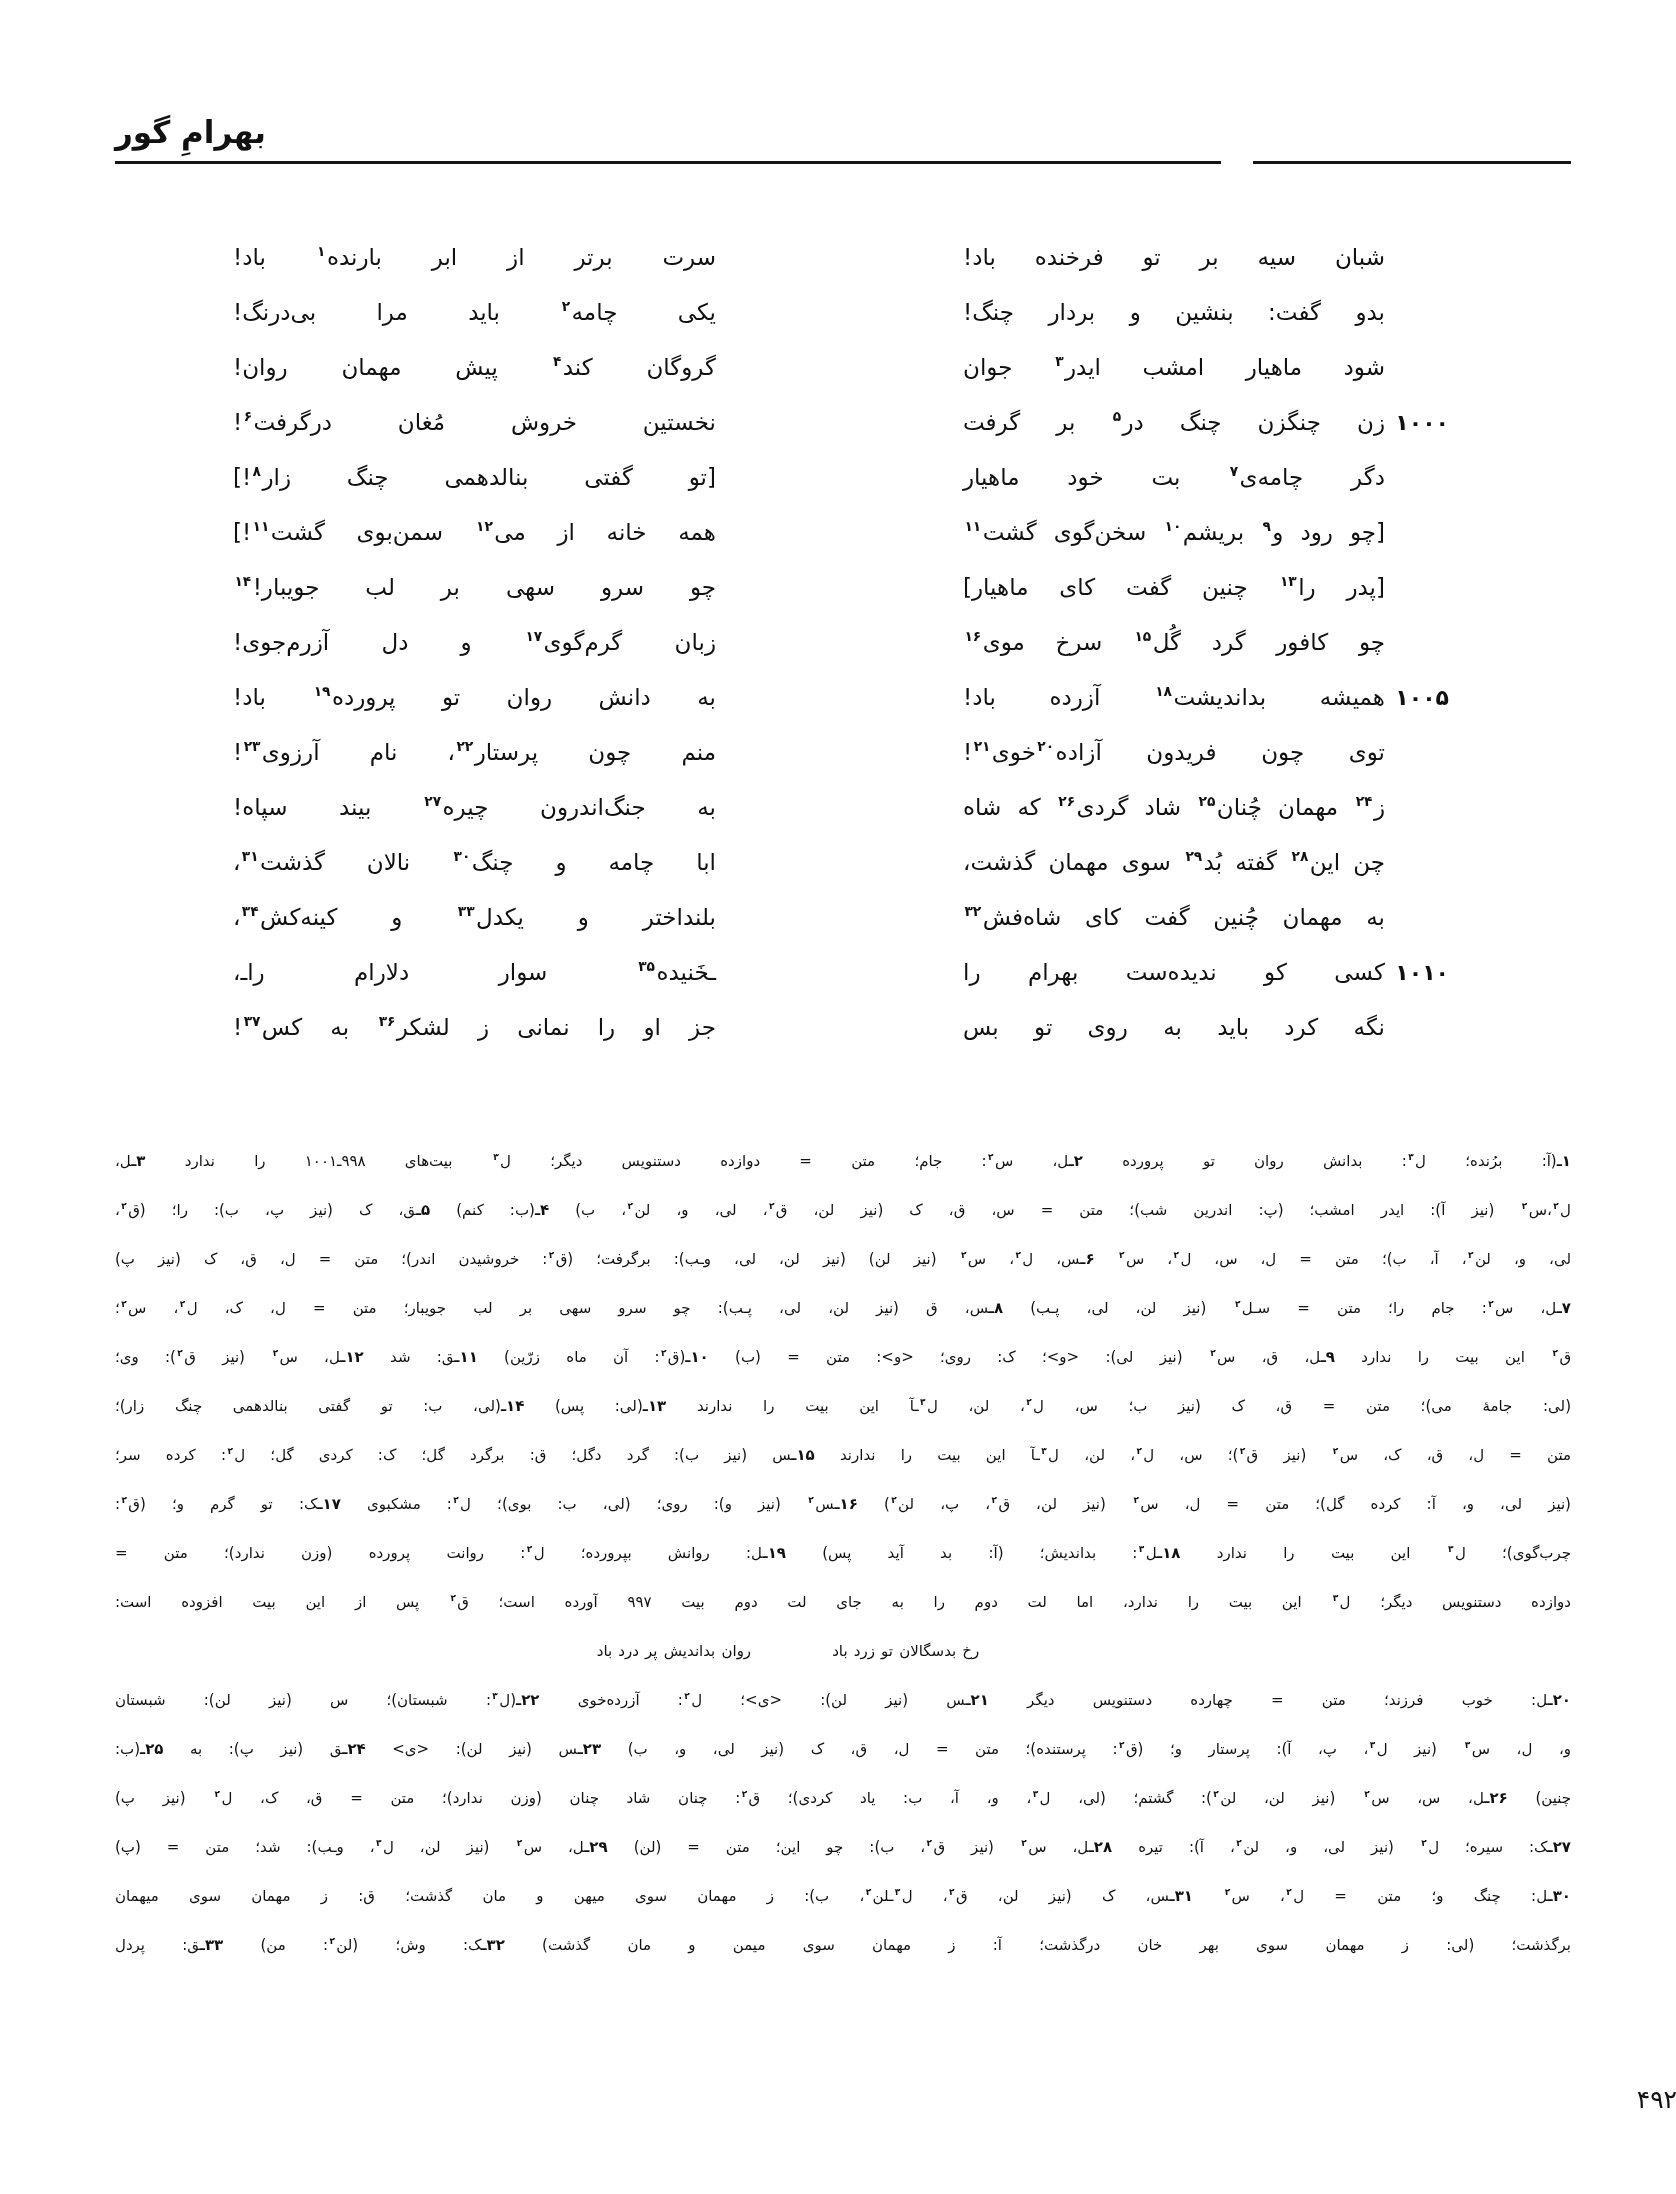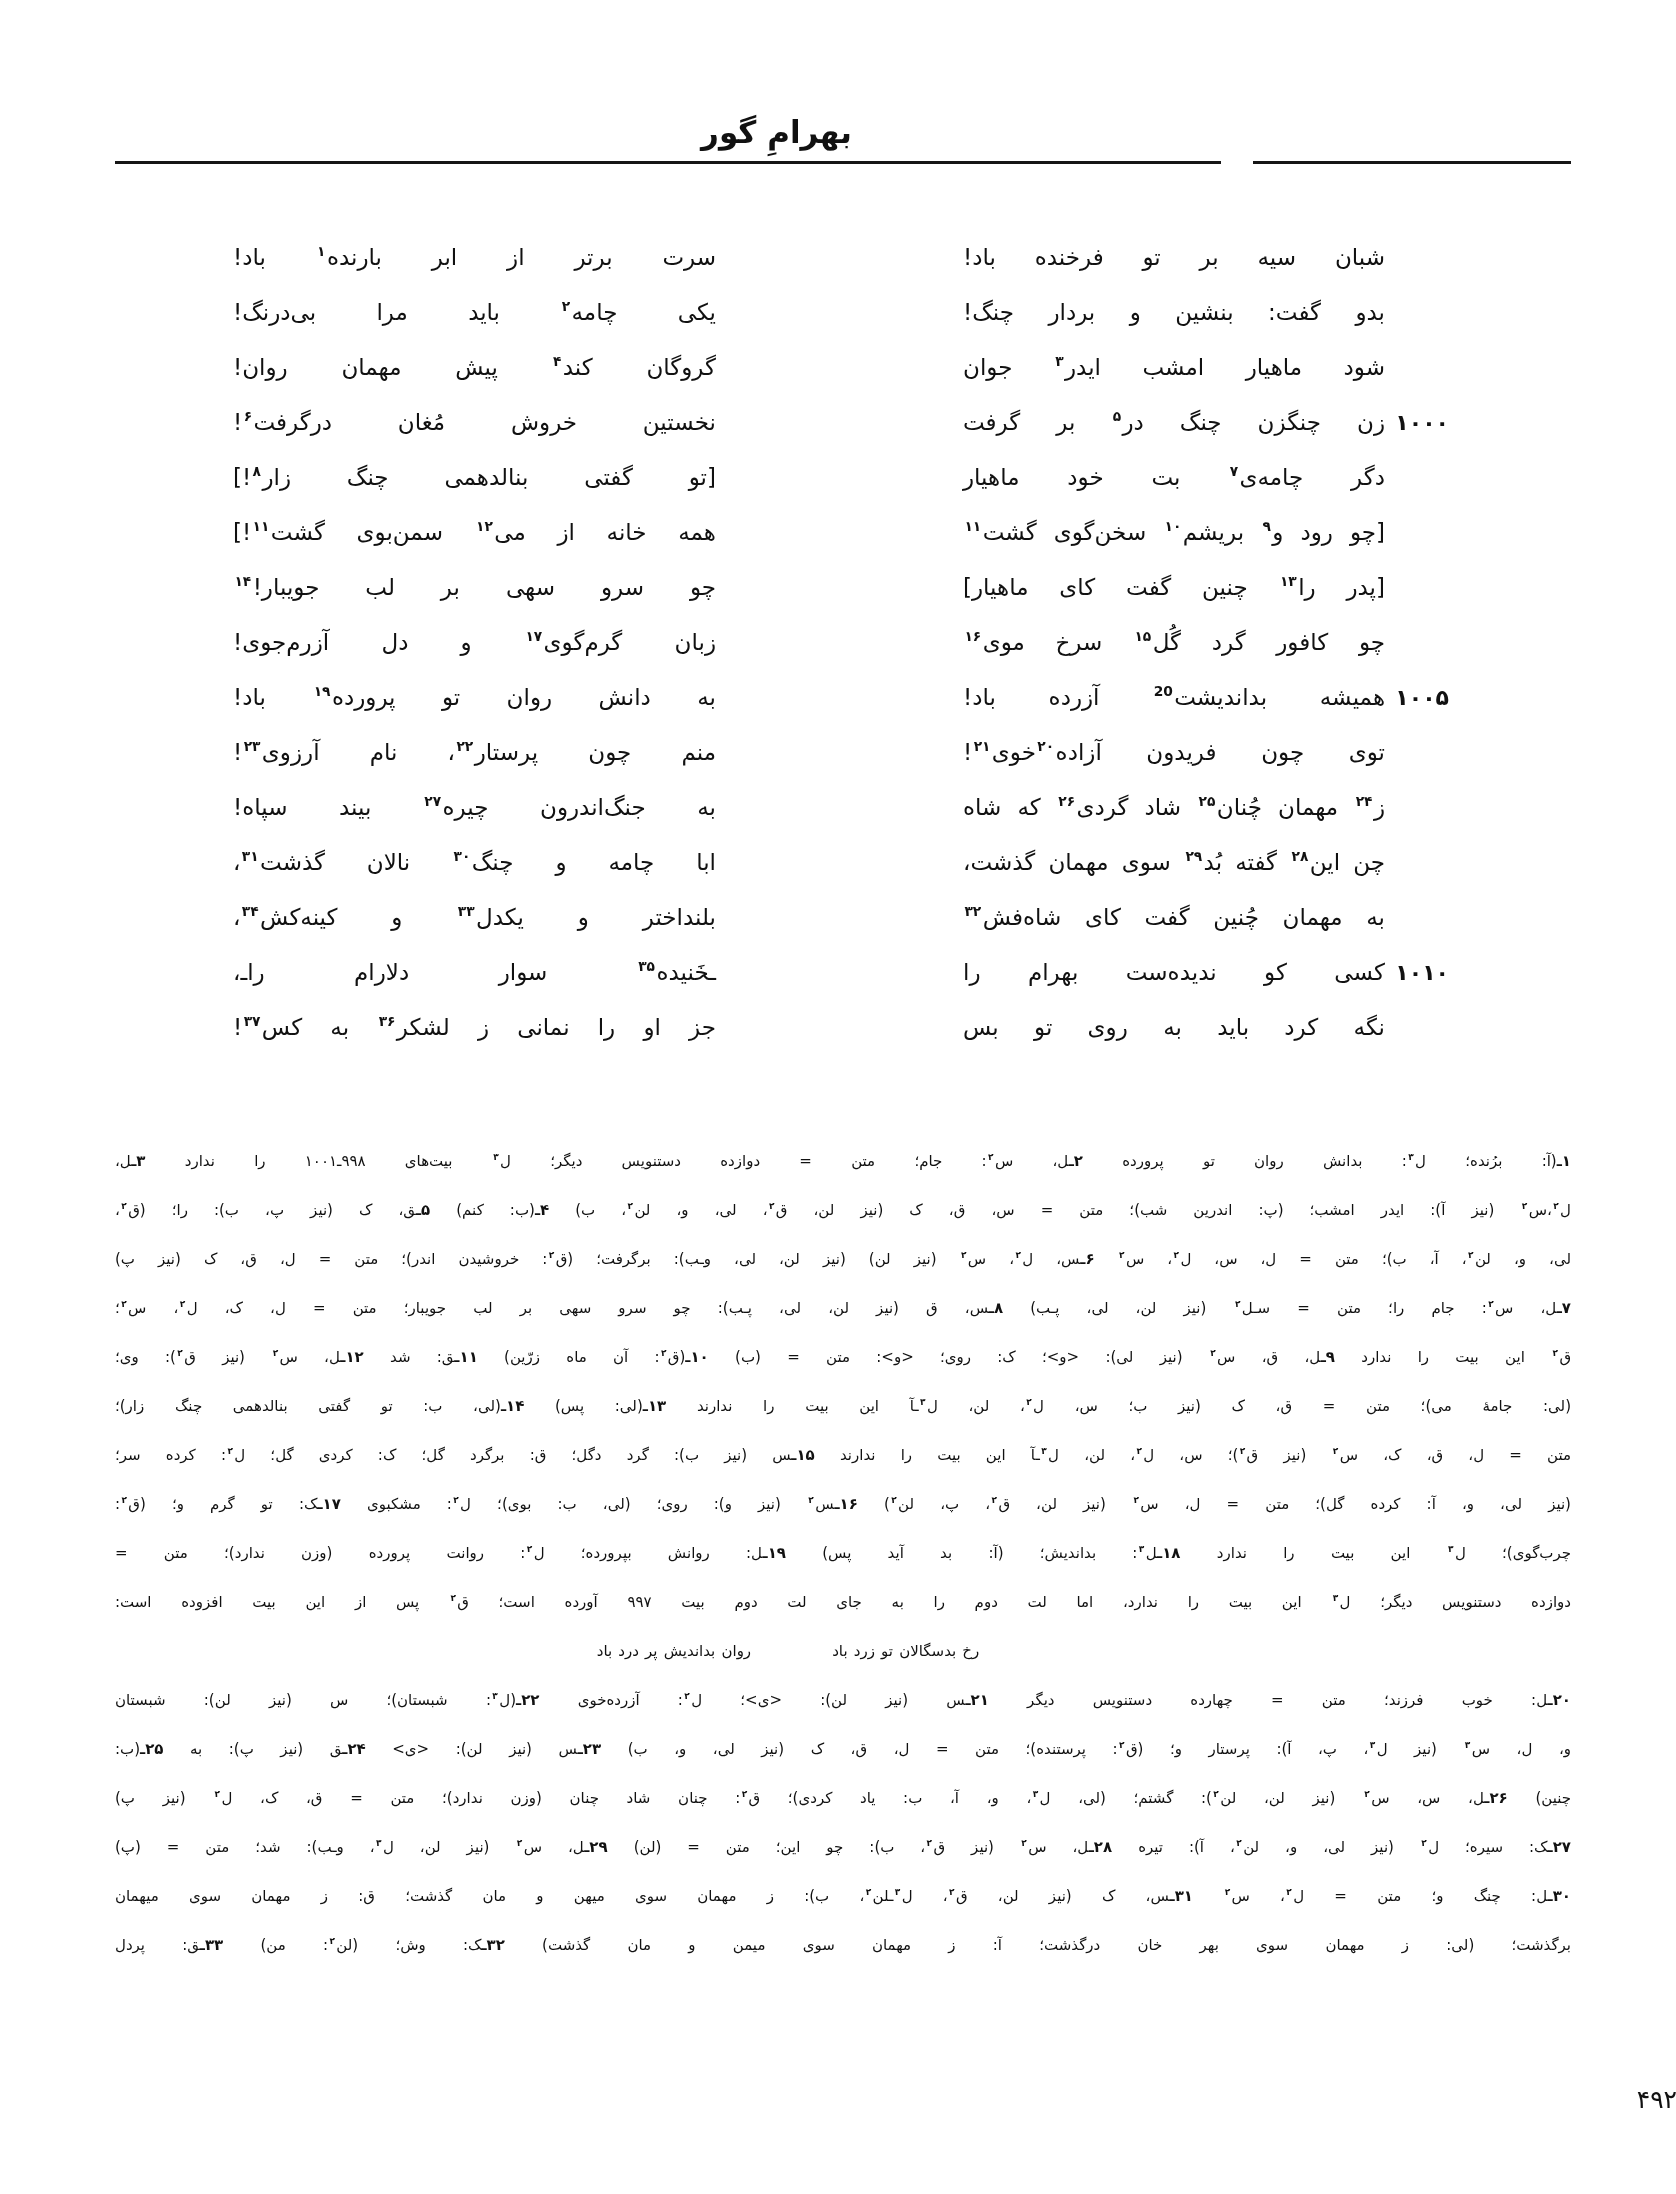--- a/index.html
+++ b/index.html
@@ -6,21 +6,21 @@
   body{
     width:1677px;height:2194px;
     background:#ffffff;color:#111;
     font-family:"DejaVu Sans",sans-serif;
     direction:rtl;position:relative;overflow:hidden;
   }
   .page{position:absolute;inset:0;padding:0 106px 0 115px;}
   
   .header{margin-top:113px;}
   .header-title{
-    font-size:31px;font-weight:bold;text-align:center;
+    font-size:31px;font-weight:bold;text-align:left;
     padding-left:0;padding-right:133px;line-height:38px;
     letter-spacing:0.3px;
   }
   .rule-row{display:flex;margin-top:9.5px;column-gap:32px;align-items:center;}
   .rule-seg{background:#151515;height:3.4px;}
   .rule-seg.right{width:318px;}
   .rule-seg.left{flex:1;}
   
   .poem{margin-top:80px;padding-right:122px;padding-left:118px;}
   .vrow{display:flex;align-items:baseline;height:55px;font-size:23px;}
@@ -105,21 +105,21 @@
       <div class="hemi left">چو سرو سهی بر لب جویبار!<sup>۱۴</sup></div>
     </div>
     <div class="vrow">
       <div class="vnum"></div>
       <div class="hemi right">چو کافور گرد گُل<sup>۱۵</sup> سرخ موی<sup>۱۶</sup></div>
       <div class="vgap"></div>
       <div class="hemi left">زبان گرم‌گوی<sup>۱۷</sup> و دل آزرم‌جوی!</div>
     </div>
     <div class="vrow">
       <div class="vnum">۱۰۰۵</div>
-      <div class="hemi right">همیشه بداندیشت<sup>20</sup> آزرده باد!</div>
+      <div class="hemi right">همیشه بداندیشت<sup>۱۸</sup> آزرده باد!</div>
       <div class="vgap"></div>
       <div class="hemi left">به دانش روان تو پرورده<sup>۱۹</sup> باد!</div>
     </div>
     <div class="vrow">
       <div class="vnum"></div>
       <div class="hemi right">توی چون فریدون آزاده<sup>۲۰</sup>خوی<sup>۲۱</sup>!</div>
       <div class="vgap"></div>
       <div class="hemi left">منم چون پرستار<sup>۲۲</sup>، نام آرزوی<sup>۲۳</sup>!</div>
     </div>
     <div class="vrow">

